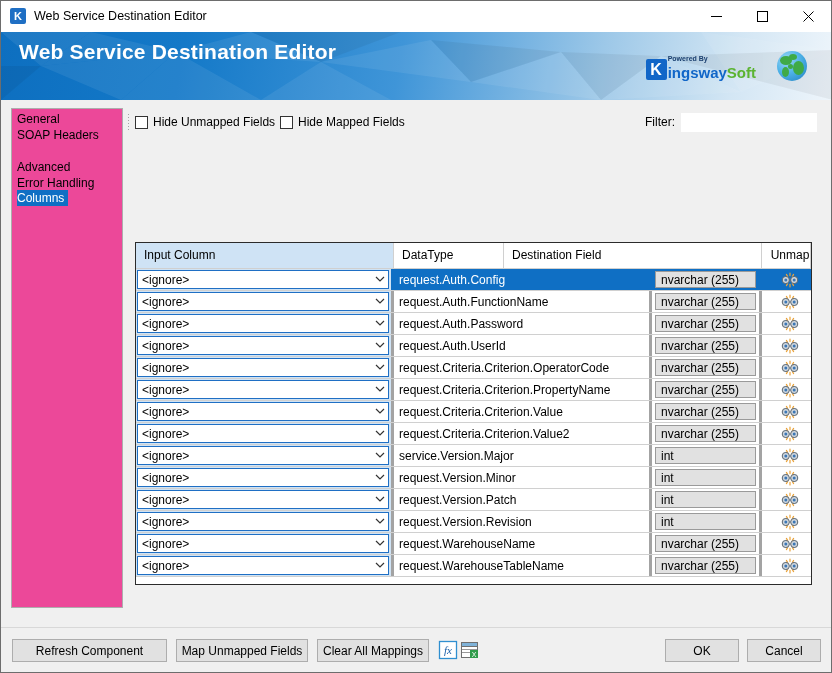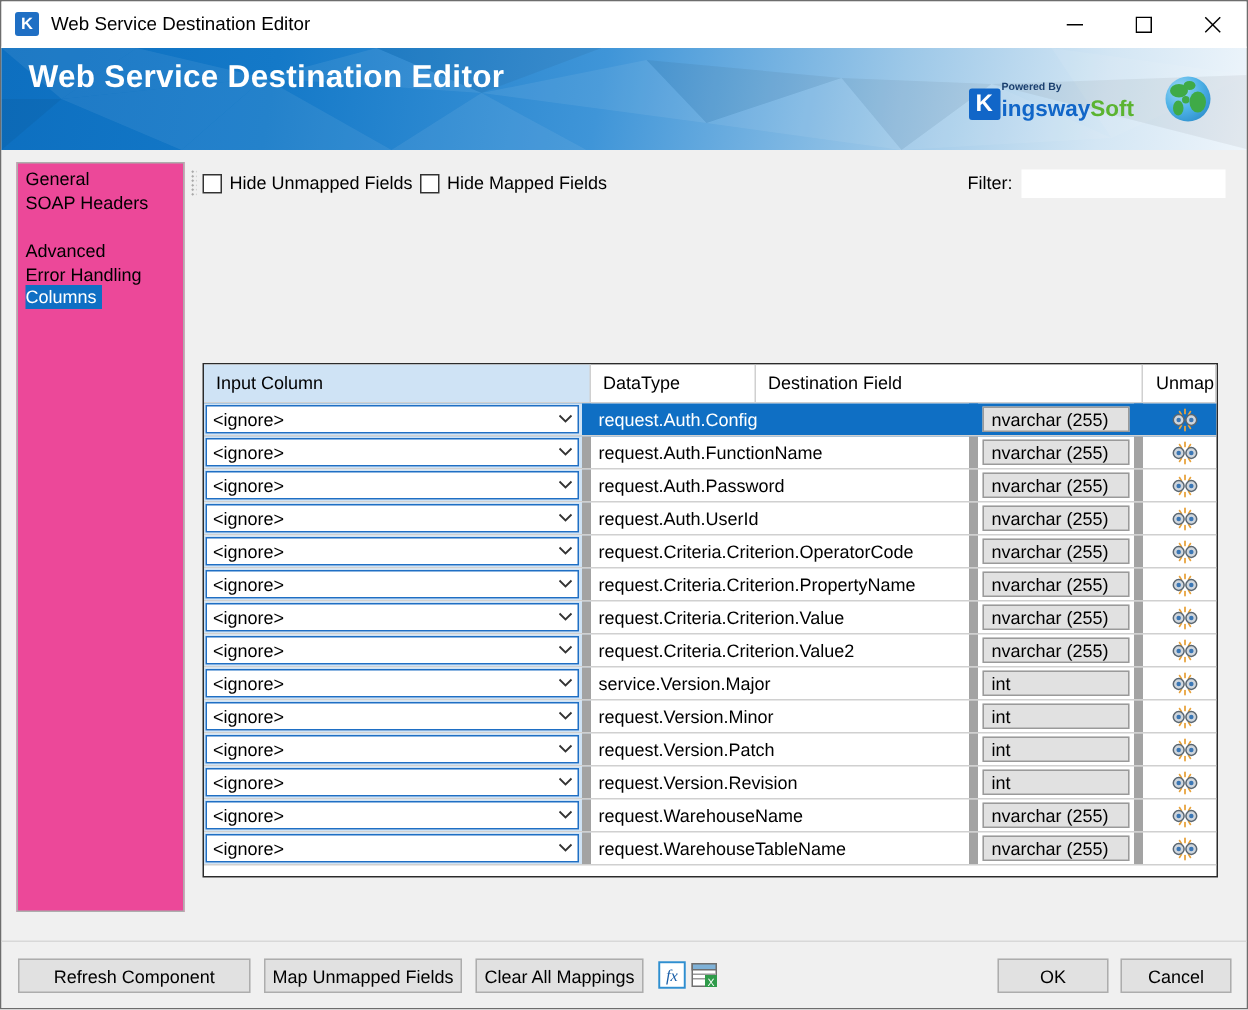--- a/index.html
+++ b/index.html
@@ -290,21 +290,21 @@
   .c-unmap { width: 49px; border-right: none; text-align: center; padding-left: 6px;}
 
   .grow {
     display: flex;
     height: 22px;
     box-sizing: border-box;
     border-bottom: 1px solid #d0d0d0;
   }
   .grow .cell {
     box-sizing: border-box;
-    border-right: 6px solid #a3a3a3;
+    border-right: 3px solid #a3a3a3;
     display: flex;
     align-items: center;
     overflow: hidden;
   }
   .grow .cell.c-unmap { border-right: none; justify-content: center; }
 
   .combo {
     margin: 1px 2px 1px 1px;
     flex: 1 1 auto;
     height: 19px;

